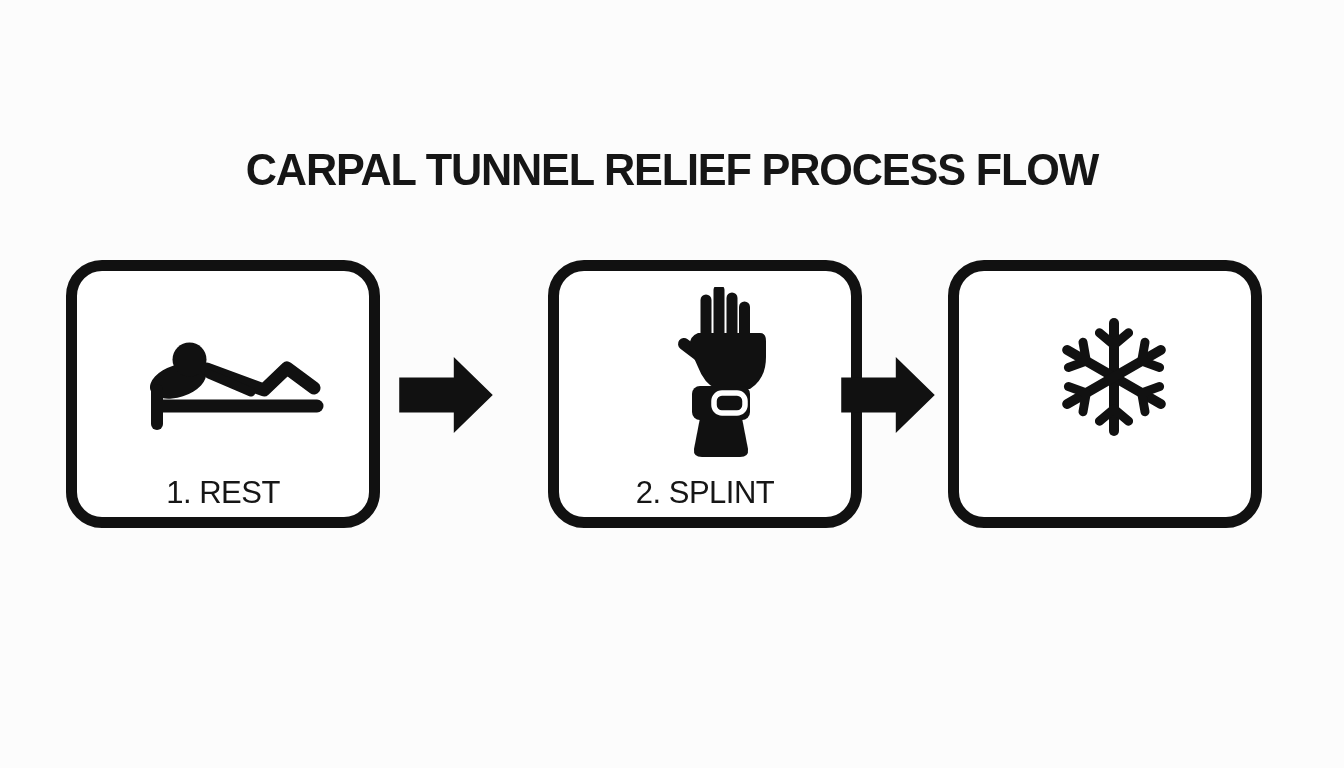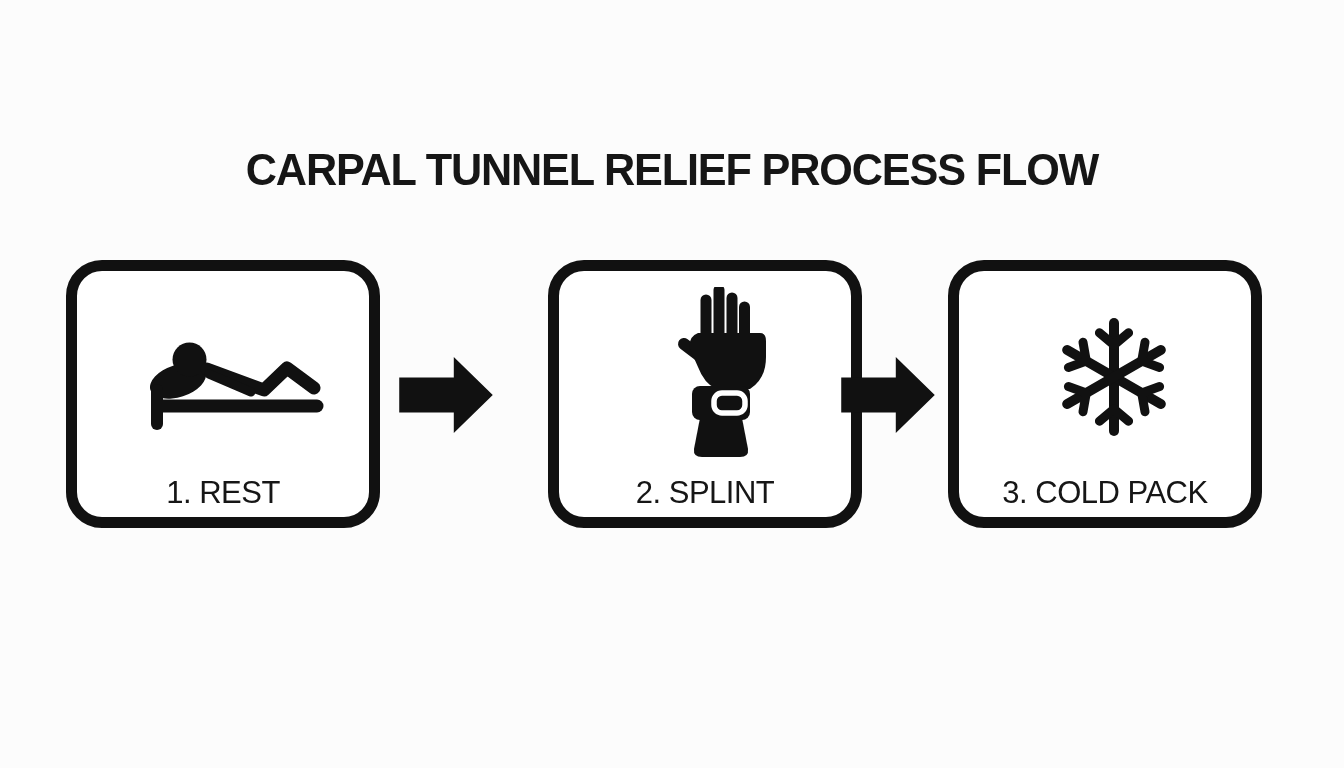--- a/index.html
+++ b/index.html
@@ -116,16 +116,15 @@
         <line class="ink-stroke" stroke-width="10" x1="6.2" y1="89" x2="99.8" y2="35"></line>
 
         <polyline class="ink-stroke" stroke-width="9" points="38.4,17.8 53,30 67.6,17.8"></polyline>
         <polyline class="ink-stroke" stroke-width="9" points="38.4,106.2 53,94 67.6,106.2"></polyline>
         <polyline class="ink-stroke" stroke-width="9" points="84,27.3 80.7,46 98.6,52.5"></polyline>
         <polyline class="ink-stroke" stroke-width="9" points="84,96.7 80.7,78 98.6,71.5"></polyline>
         <polyline class="ink-stroke" stroke-width="9" points="22,27.3 25.3,46 7.4,52.5"></polyline>
         <polyline class="ink-stroke" stroke-width="9" points="22,96.7 25.3,78 7.4,71.5"></polyline>
       </svg>
     </span>
-    <div class="step-label">3. COLD PACK</div>
   </div>
 
 </div>
 
 </body></html>

